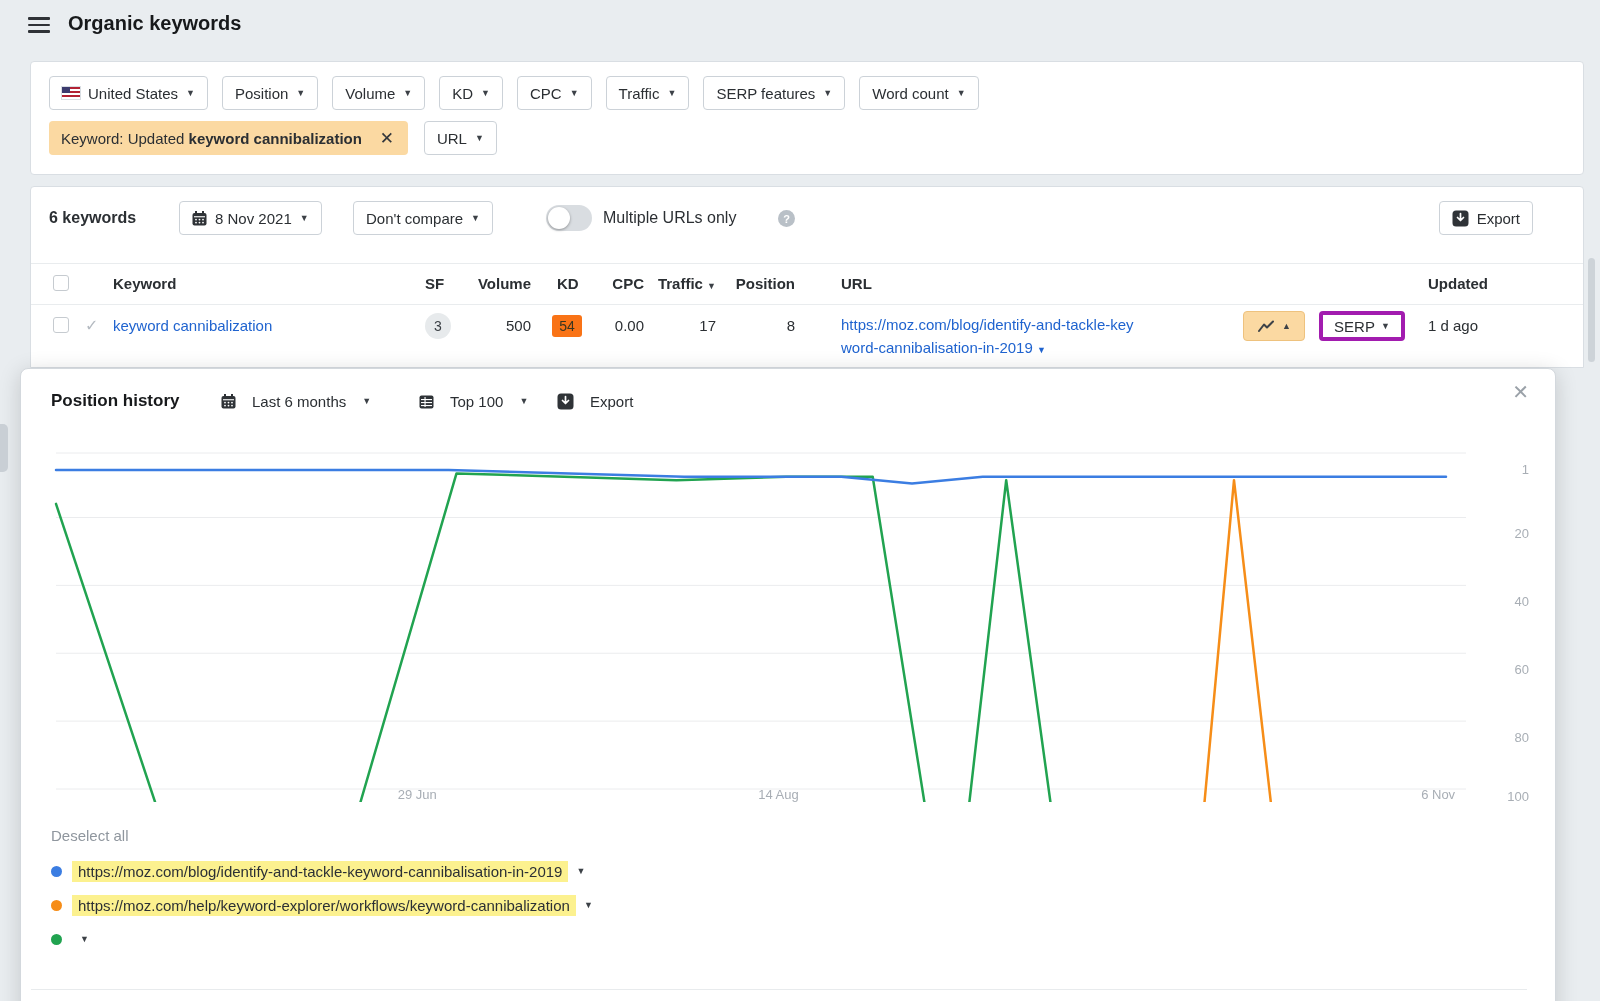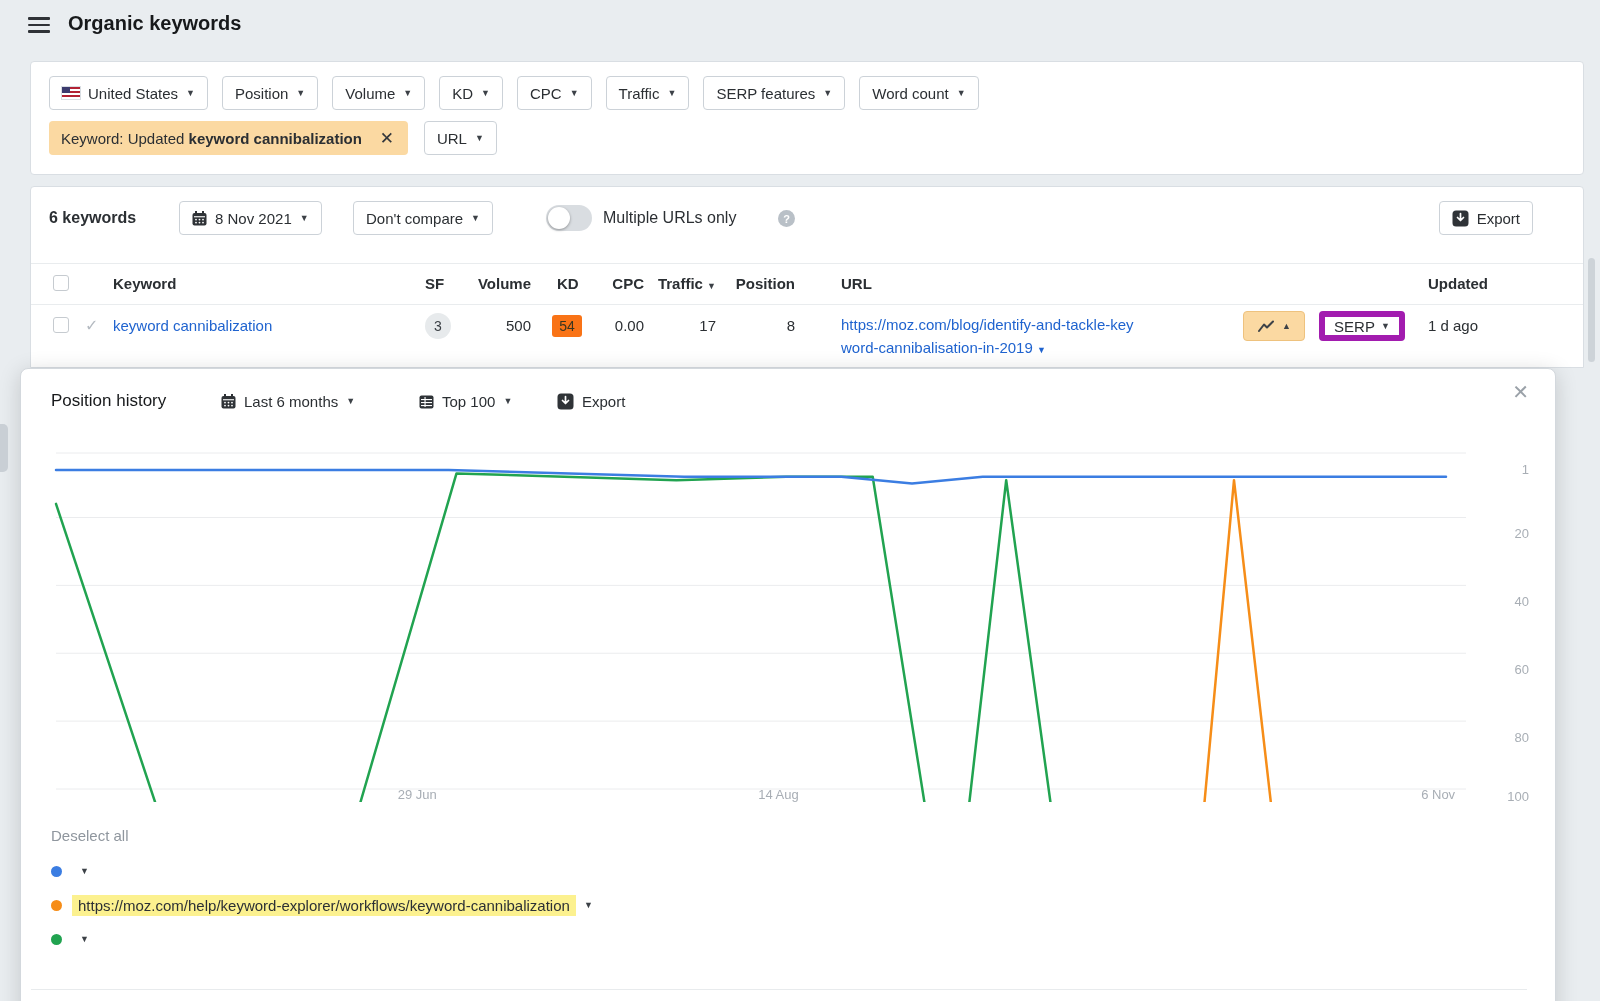--- a/index.html
+++ b/index.html
@@ -37,22 +37,22 @@
   .num{text-align:right}
   .sf-badge{position:absolute;left:394px;top:10px;width:26px;height:26px;border-radius:13px;background:#e7eaec;color:#3a3f44;
             display:flex;align-items:center;justify-content:center;font-size:14px}
   .kd-badge{position:absolute;left:521px;top:12px;width:30px;height:22px;border-radius:3px;background:#f97316;color:#3a3520;
             display:flex;align-items:center;justify-content:center;font-size:14px}
   a.lnk{color:#1f63cf;text-decoration:none;cursor:pointer}
   .minibtn{position:absolute;height:30px;box-sizing:border-box;border-radius:4px;display:flex;align-items:center;justify-content:center;gap:6px;cursor:pointer}
   
   .panel{position:absolute;left:20px;top:368px;width:1536px;height:700px;background:#fff;border:1px solid #d3d8dd;
          border-radius:8px;box-shadow:0 4px 22px rgba(0,0,0,.16);box-sizing:border-box}
-  .panel-title{position:absolute;left:30px;top:22px;font-size:17px;font-weight:normal;color:#17191b}
-  .pctrl{position:absolute;top:24px;display:inline-flex;align-items:center;gap:8px;font-size:15px;color:#2b2f33;cursor:pointer;white-space:nowrap}
+  .panel-title{position:absolute;left:30px;top:22px;font-size:17px;font-weight:bold;color:#17191b}
+  .pctrl{position:absolute;top:24px;display:inline-flex;align-items:center;gap:16px;font-size:15px;color:#2b2f33;cursor:pointer;white-space:nowrap}
   .close-x{position:absolute;right:26px;top:13px;font-size:20px;color:#9aa1a8;cursor:pointer;line-height:1}
   .deselect{position:absolute;left:30px;top:458px;color:#8f969e;cursor:pointer}
   .legend-row{position:absolute;left:30px;height:24px;display:flex;align-items:center;cursor:pointer}
   .dot{width:11px;height:11px;border-radius:50%;margin-right:10px;flex:0 0 auto}
   .hl{background:#fcf18f;padding:2px 6px;color:#2c3035}
   .legend-car{margin-left:8px}
   .pdivider{position:absolute;left:10px;right:28px;top:620px;height:1px;background:#e8ebed}
   
   .left-pill{position:absolute;left:0;top:424px;width:8px;height:48px;background:#c9cfd5;border-radius:0 5px 5px 0}
   .vscroll{position:absolute;left:1588px;top:258px;width:7px;height:104px;background:#cdd3d8;border-radius:3.5px}
@@ -187,21 +187,21 @@
         <span>word-cannibalisation-in-2019</span>
         <span class="car" style="color:#1f63cf">▼</span>
       </a>
     </div>
     <div class="minibtn" style="left:1212px;top:8px;width:62px;background:#fbd9a2;border:1px solid #eec27e">
       <svg width="19" height="15" viewBox="0 0 19 15">
         <polyline points="2,12 7,5.5 10,8.5 16,2.5" fill="none" stroke="#3c4147" stroke-width="2" stroke-linejoin="round" stroke-linecap="round"></polyline>
       </svg>
       <span class="car">▲</span>
     </div>
-    <div class="minibtn" style="left:1288px;top:8px;width:86px;background:#fff;border:6px solid #a21caf">
+    <div class="minibtn" style="left:1288px;top:8px;width:86px;background:#fff;border:4px solid #a21caf">
       <span>SERP</span>
         <span class="car">▼</span>
     </div>
     <div class="cell" style="left:1397px">1 d ago</div>
   </div>
 </div>
 
 <div class="panel">
   <div class="panel-title">Position history</div>
 
@@ -273,20 +273,21 @@
         <text x="396.2429378531073" y="372" text-anchor="middle" font-size="13" fill="#a8aeb5">29 Jun</text>
         <text x="757.4858757062146" y="372" text-anchor="middle" font-size="13" fill="#a8aeb5">14 Aug</text>
         <text x="1417.1468926553673" y="372" text-anchor="middle" font-size="13" fill="#a8aeb5">6 Nov</text>
       </g>
   </svg>
 
   <div class="deselect">Deselect all</div>
 
   <div class="legend-row" style="top:490px">
     <span class="dot" style="background: rgb(59, 125, 226);"></span>
+    <span class="hl">https://moz.com/blog/identify-and-tackle-keyword-cannibalisation-in-2019</span>
     <span class="car legend-car">▼</span>
   </div>
   <div class="legend-row" style="top:524px">
     <span class="dot" style="background: rgb(246, 141, 24);"></span>
     <span class="hl">https://moz.com/help/keyword-explorer/workflows/keyword-cannibalization</span>
     <span class="car legend-car">▼</span>
   </div>
   <div class="legend-row" style="top:558px">
     <span class="dot" style="background: rgb(33, 163, 80);"></span>
     <span class="car legend-car">▼</span>

